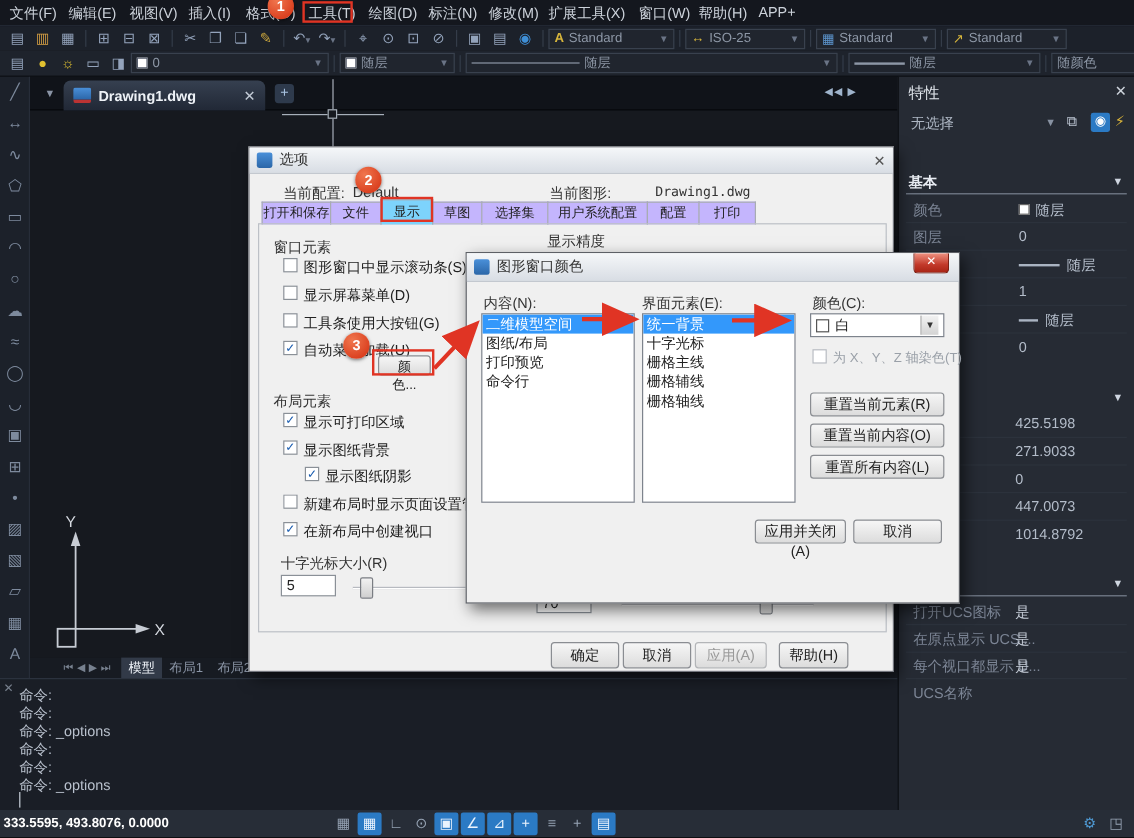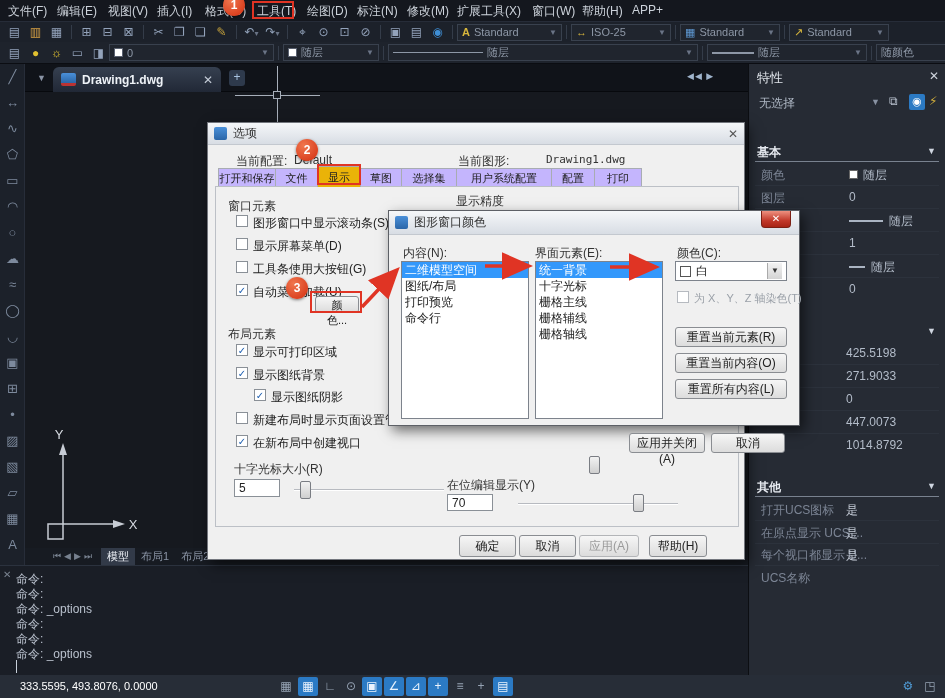--- a/index.html
+++ b/index.html
@@ -54,21 +54,21 @@
   
   .dlg{position:absolute;background:#f0f0f0;border:1px solid #73767d;box-shadow:4px 5px 12px rgba(0,0,0,.55);}
   .dlg-title{position:absolute;left:0;top:0;right:0;height:22px;background:linear-gradient(#f5f7f9,#d8dde4);border-bottom:1px solid #c3c8cf;display:flex;align-items:center;padding:0 6px;font-size:12px;color:#333;gap:6px;}
   .dlg-ico{width:13px;height:13px;background:linear-gradient(#4a90d9,#2b66a8);border-radius:2px;flex:0 0 auto;}
   .b7{position:absolute;background:linear-gradient(#f6f6f6,#dcdcdc);border:1px solid #8a8d92;border-radius:3px;font-size:12px;color:#222;text-align:center;}
   .b7.dis{color:#9a9a9a;border-color:#b3b5b8;}
   .cb{width:12px;height:12px;background:#fff;border:1px solid #8a9097;display:inline-block;font-size:10px;line-height:11px;text-align:center;color:#1b5db0;font-weight:bold;vertical-align:-2px;margin-right:5px;flex:0 0 auto;}
   .cbrow{position:absolute;font-size:12px;color:#222;white-space:nowrap;display:flex;}
   .gtitle{position:absolute;font-size:12px;color:#333;}
   .otab{display:inline-block;height:19px;line-height:18px;text-align:center;font-size:11px;color:#222;background:#c4b5fd;border:1px solid #a8acb2;border-bottom:none;margin-right:-1px;vertical-align:bottom;}
-  .otab.on{background:#eab308;height:21px;line-height:20px;position:relative;z-index:2;}
+  .otab.on{background:#7dd3fc;height:21px;line-height:20px;position:relative;z-index:2;}
   .slider-track{position:absolute;height:2px;background:#b7bac0;border-bottom:1px solid #fff;}
   .slider-thumb{position:absolute;width:11px;height:18px;background:linear-gradient(#f2f2f2,#cfcfcf);border:1px solid #7a7d83;border-radius:2px;}
   .tinput{position:absolute;background:#fff;border:1px solid #8a9097;font-size:12px;color:#222;padding:1px 4px;}
   .lb{position:absolute;background:#fff;border:1px solid #7d838c;font-size:12px;color:#222;overflow:hidden;}
   .lb-item{height:16px;line-height:16px;padding:0 3px;white-space:nowrap;}
   .lb-item.sel{background:#3398fb;color:#fff;}
   .closex{margin-left:auto;color:#555;font-size:12px;}
   #cdlg-close{position:absolute;right:8px;top:0;width:30px;height:17px;background:linear-gradient(#ee9180,#c2392a 60%,#a82415);border:1px solid #7c2014;border-top:none;border-radius:0 0 4px 4px;color:#fff;font-size:10px;text-align:center;line-height:16px;}
 
   
@@ -297,21 +297,21 @@
     <span class="cmdline" style="top:5px">命令:</span>
     <span class="cmdline" style="top:20px">命令:</span>
     <span class="cmdline" style="top:35px">命令: _options</span>
     <span class="cmdline" style="top:50px">命令:</span>
     <span class="cmdline" style="top:65px">命令:</span>
     <span class="cmdline" style="top:80px">命令: _options</span>
     <div style="position:absolute;left:16px;top:94px;width:1px;height:13px;background:#c8d0da"></div>
   </div>
 
   <div id="statusbar" class="abs">
-    <span style="position:absolute;left:20px;top:5px;color:#fff;font-size:11px;font-weight:normal">333.5595, 493.8076, 0.0000</span>
+    <span style="position:absolute;left:3px;top:5px;color:#fff;font-size:11px;font-weight:bold">333.5595, 493.8076, 0.0000</span>
     <span class="sbi" style="left:276px">▦</span>
     <span class="sbi on" style="left:298px">▦</span>
     <span class="sbi" style="left:320px">∟</span>
     <span class="sbi" style="left:341px">⊙</span>
     <span class="sbi on" style="left:362px">▣</span>
     <span class="sbi on" style="left:384px">∠</span>
     <span class="sbi on" style="left:406px">⊿</span>
     <span class="sbi on" style="left:428px">+</span>
     <span class="sbi" style="left:450px">≡</span>
     <span class="sbi" style="left:471px">+</span>
@@ -325,21 +325,21 @@
       <span class="dlg-ico"></span>
       <span>选项</span>
       <span class="closex">✕</span>
     </div>
     <span class="gtitle" style="left:28px;top:30px">当前配置:</span>
     <span class="gtitle" style="left:86px;top:30px">Default</span>
     <span class="gtitle" style="left:250px;top:30px">当前图形:</span>
     <span class="gtitle" style="left:338px;top:30px;font-family:'DejaVu Sans Mono',monospace;font-size:11px">Drawing1.dwg</span>
 
     <div style="position:absolute;left:10px;top:43px;height:21px">
-      <span class="otab" style="width:58px">打开和保存</span><span class="otab" style="width:43px">文件</span><span class="otab on" style="width:44px">显示</span><span class="otab" style="width:42px">草图</span><span class="otab" style="width:56px">选择集</span><span class="otab" style="width:96px">用户系统配置</span><span class="otab" style="width:44px">配置</span><span class="otab" style="width:48px">打印</span>
+      <span class="otab" style="width:58px">打开和保存</span><span class="otab" style="width:43px">文件</span><span class="otab on" style="width:44px">显示</span><span class="otab" style="width:42px">草图</span><span class="otab" style="width:56px">选择集</span><span class="otab" style="width:84px">用户系统配置</span><span class="otab" style="width:44px">配置</span><span class="otab" style="width:48px">打印</span>
     </div>
     <div style="position:absolute;left:7px;top:63px;width:524px;height:341px;border:1px solid #bcc0c6"></div>
 
     <span class="gtitle" style="left:20px;top:75px">窗口元素</span>
     <span class="cbrow" style="left:28px;top:92px">
         <span class="cb"></span>
         <span>图形窗口中显示滚动条(S)</span>
       </span>
     <span class="cbrow" style="left:28px;top:115px">
         <span class="cb"></span>
@@ -388,21 +388,21 @@
     <input class="tinput" style="left: 239px; top: 371px; width: 46px; height: 17px;" value="70">
     <div class="slider-track" style="left:310px;top:380px;width:160px"></div>
     <div class="slider-thumb" style="left:425px;top:371px"></div>
 
     <button class="b7" style="left:251px;top:412px;width:57px;height:22px">确定</button>
     <button class="b7" style="left:311px;top:412px;width:57px;height:22px">取消</button>
     <button class="b7 dis" style="left:371px;top:412px;width:60px;height:22px">应用(A)</button>
     <button class="b7" style="left:441px;top:412px;width:58px;height:22px">帮助(H)</button>
   </div>
 
-  <div class="dlg" style="left:388px;top:210px;width:412px;height:216px;z-index:20;border-color:#5d6066">
+  <div class="dlg" style="left:388px;top:210px;width:412px;height:293px;z-index:20;border-color:#5d6066">
     <div class="dlg-title" style="height:24px">
       <span class="dlg-ico"></span>
       <span>图形窗口颜色</span>
     </div>
     <div id="cdlg-close">✕</div>
 
     <span class="gtitle" style="left:14px;top:34px">内容(N):</span>
     <div class="lb" style="left:12px;top:50px;width:128px;height:158px">
       <div class="lb-item sel">二维模型空间</div>
       <div class="lb-item">图纸/布局</div>

